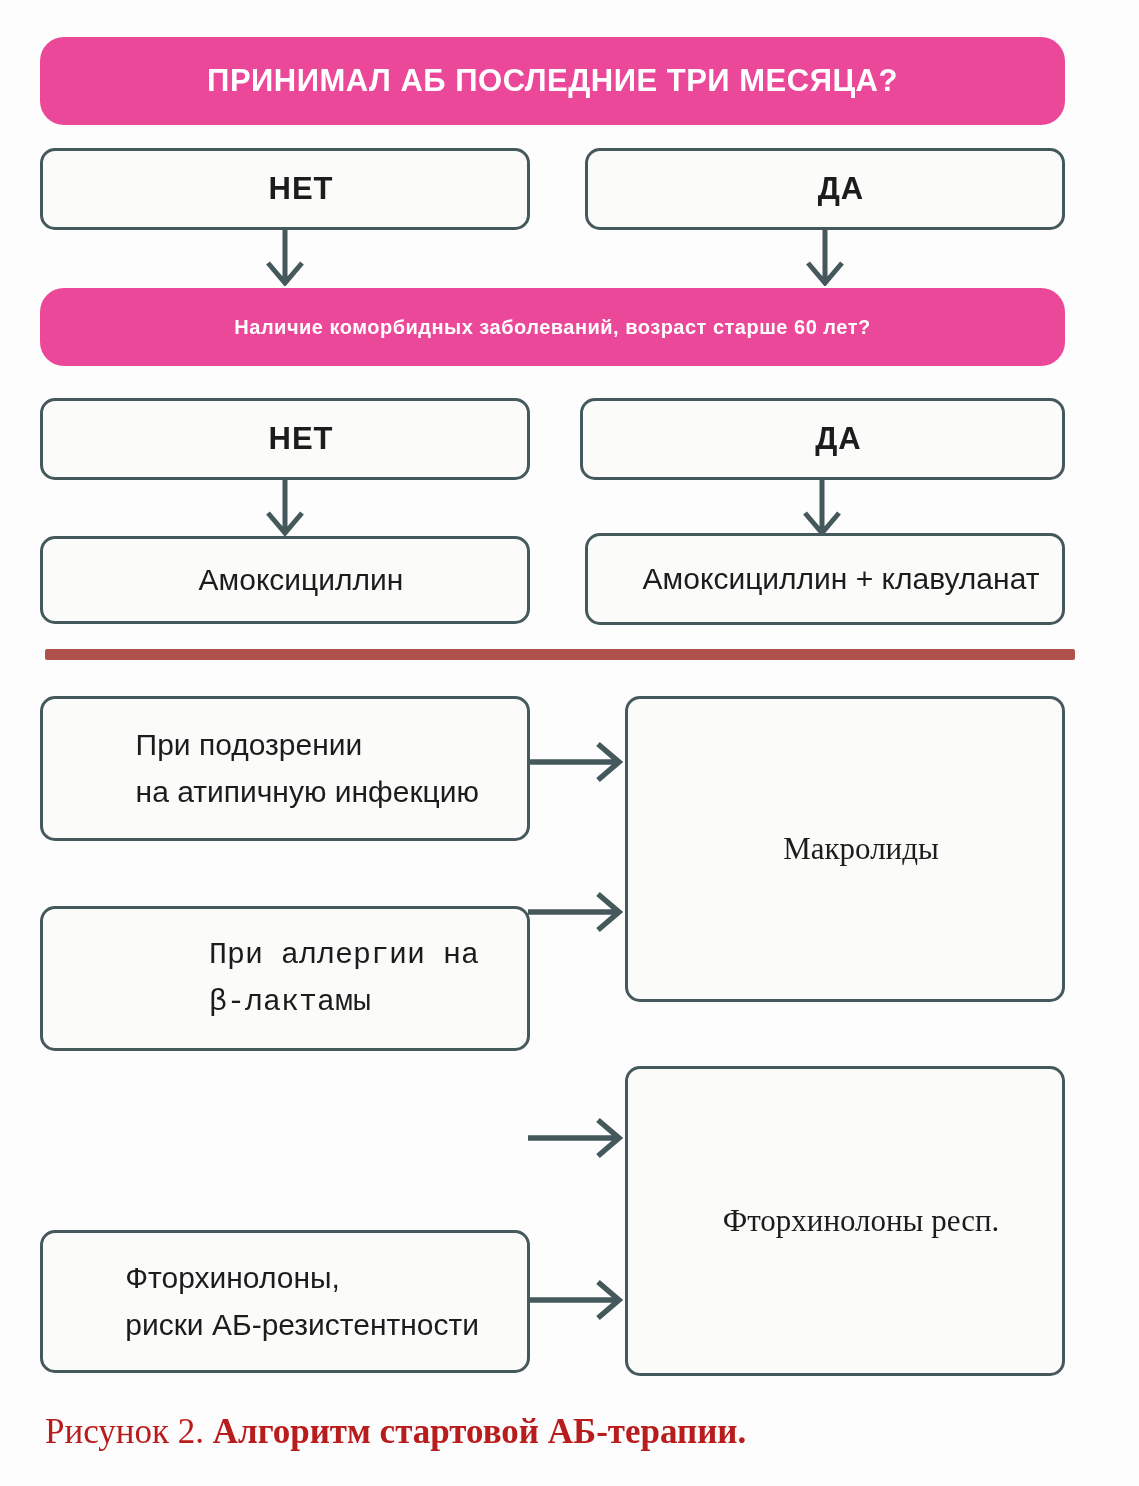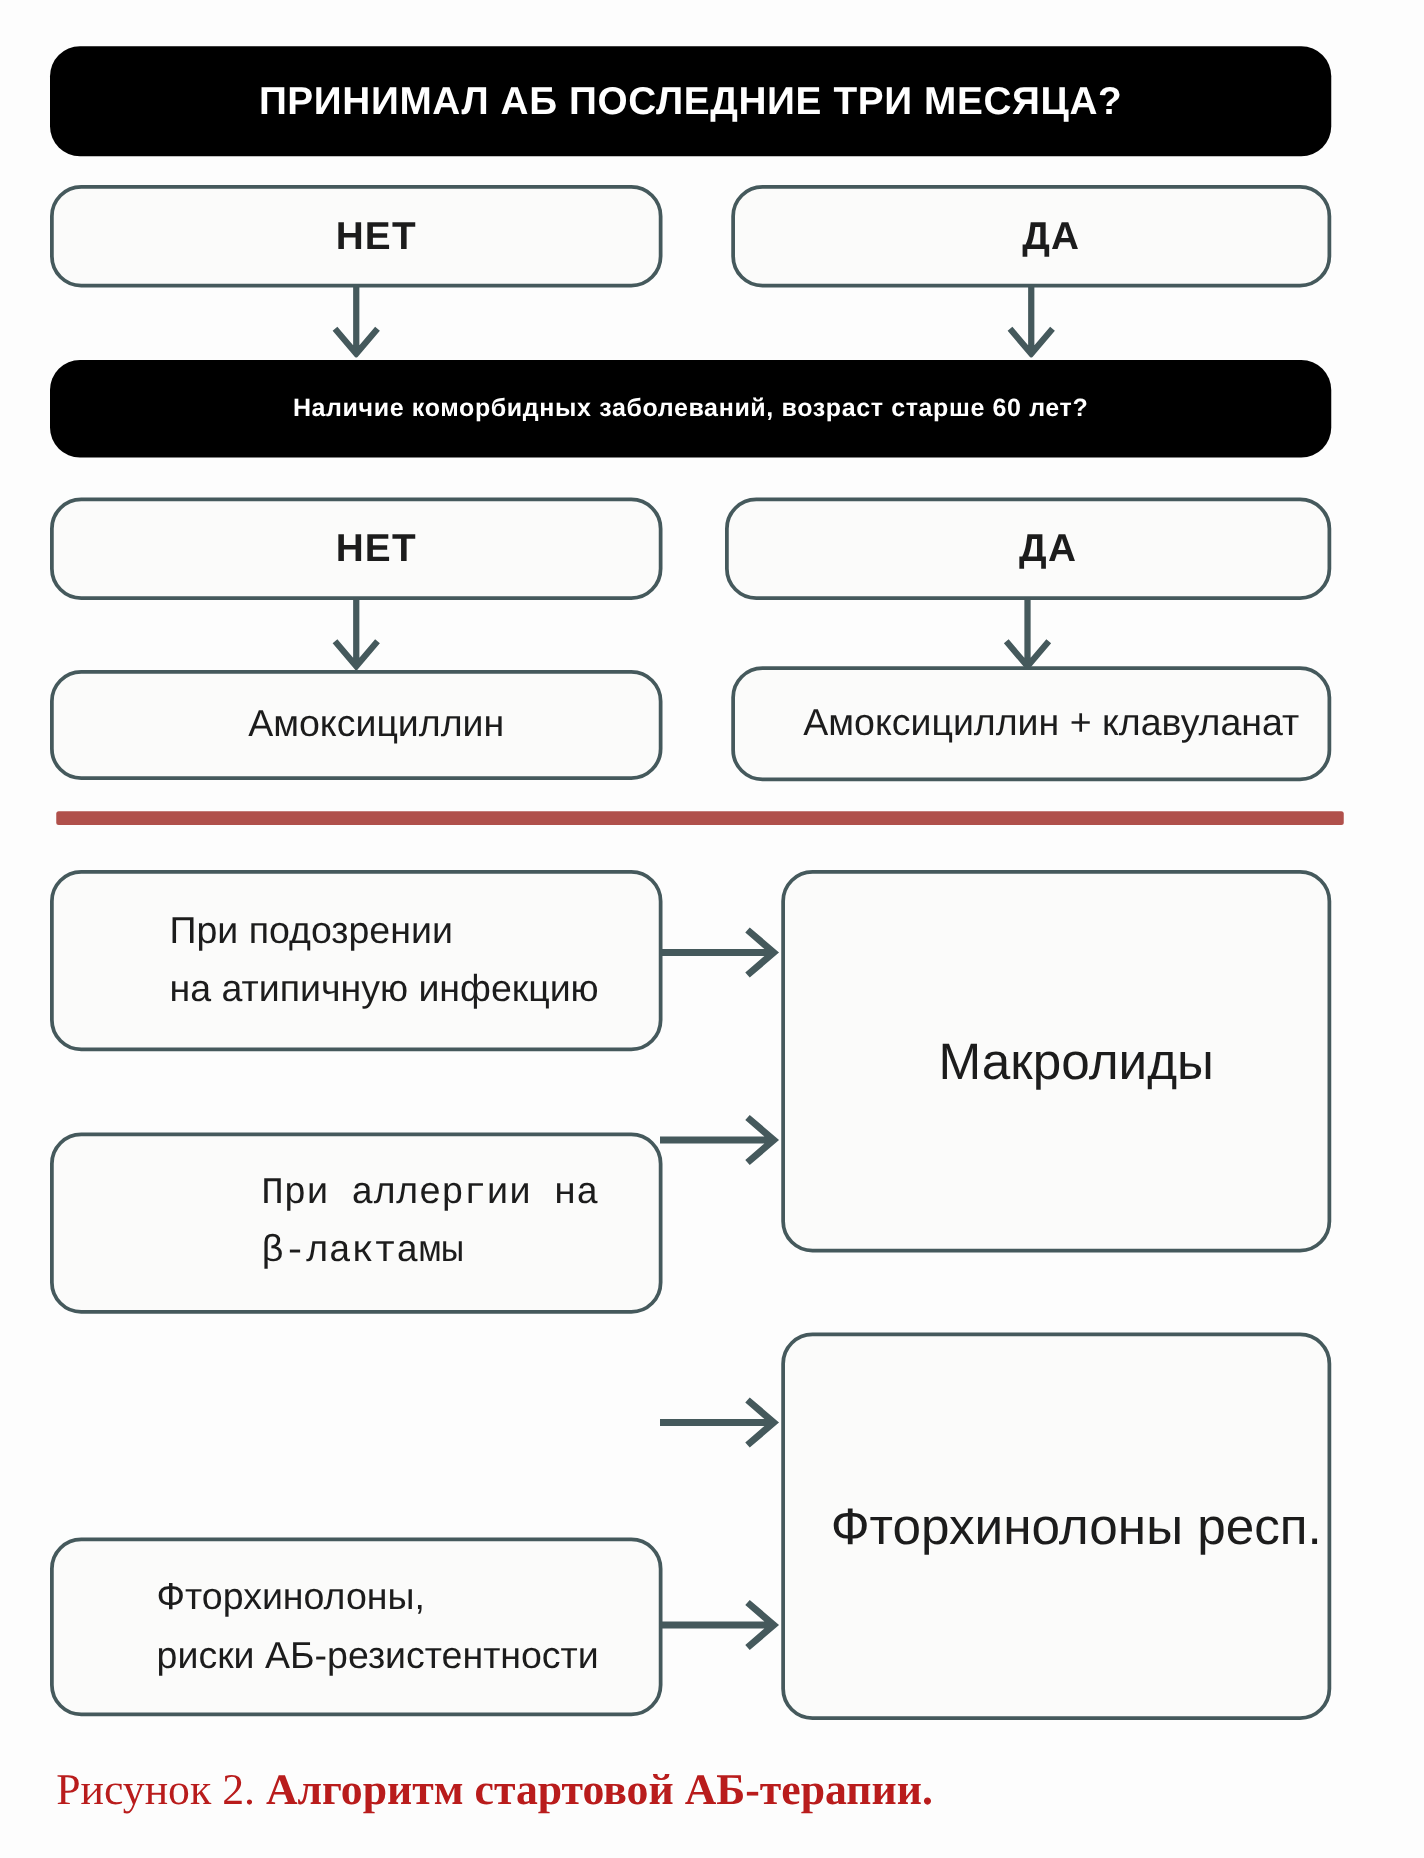--- a/index.html
+++ b/index.html
@@ -6,39 +6,39 @@
   .canvas{
     position:relative;width:1139px;height:1486px;overflow:hidden;
     background:#fdfdfd;font-family:"Liberation Sans",sans-serif;
   }
   .box{
     position:absolute;box-sizing:border-box;
     display:flex;align-items:center;justify-content:center;
     text-align:center;
   }
   .red{
-    background:#000000;color:#ffffff;font-weight:bold;
+    background:#ec4899;color:#ffffff;font-weight:bold;
     border-radius:24px;letter-spacing:.5px;
   }
   .outline{
-    background:#fbfbfa;border:3.5px solid #45595c;border-radius:25px;
+    background:#fbfbfa;border:3.5px solid #45595c;border-radius:15px;
     color:#1c1c1c;
     padding-left:32px;
   }
   .answer{font-weight:bold;font-size:31px;letter-spacing:1px;}
   .drug{font-size:30px;font-weight:400;}
   .q1{font-size:31px;}
   .q2{font-size:20px;}
   .multiline{
     white-space:pre-line;font-size:30px;font-weight:400;line-height:1.55;
   }
   .right-align{
     justify-content:flex-end;text-align:left;padding-right:48px;
   }
-  .result-big{font-size:41px;font-weight:400;}
+  .result-big{font-size:31px;font-weight:400;font-family:Liberation Serif, serif;}
   .arr{position:absolute;}
   .divider{
     position:absolute;left:45px;top:649px;width:1030px;height:11px;
     background:#b0504b;border-radius:2px;
   }
   .caption{
     position:absolute;left:45px;top:1412px;width:1050px;
     font-family:"Liberation Serif",serif;font-size:35px;color:#b91c1c;
   }
   .caption .bold{font-weight:bold;}

